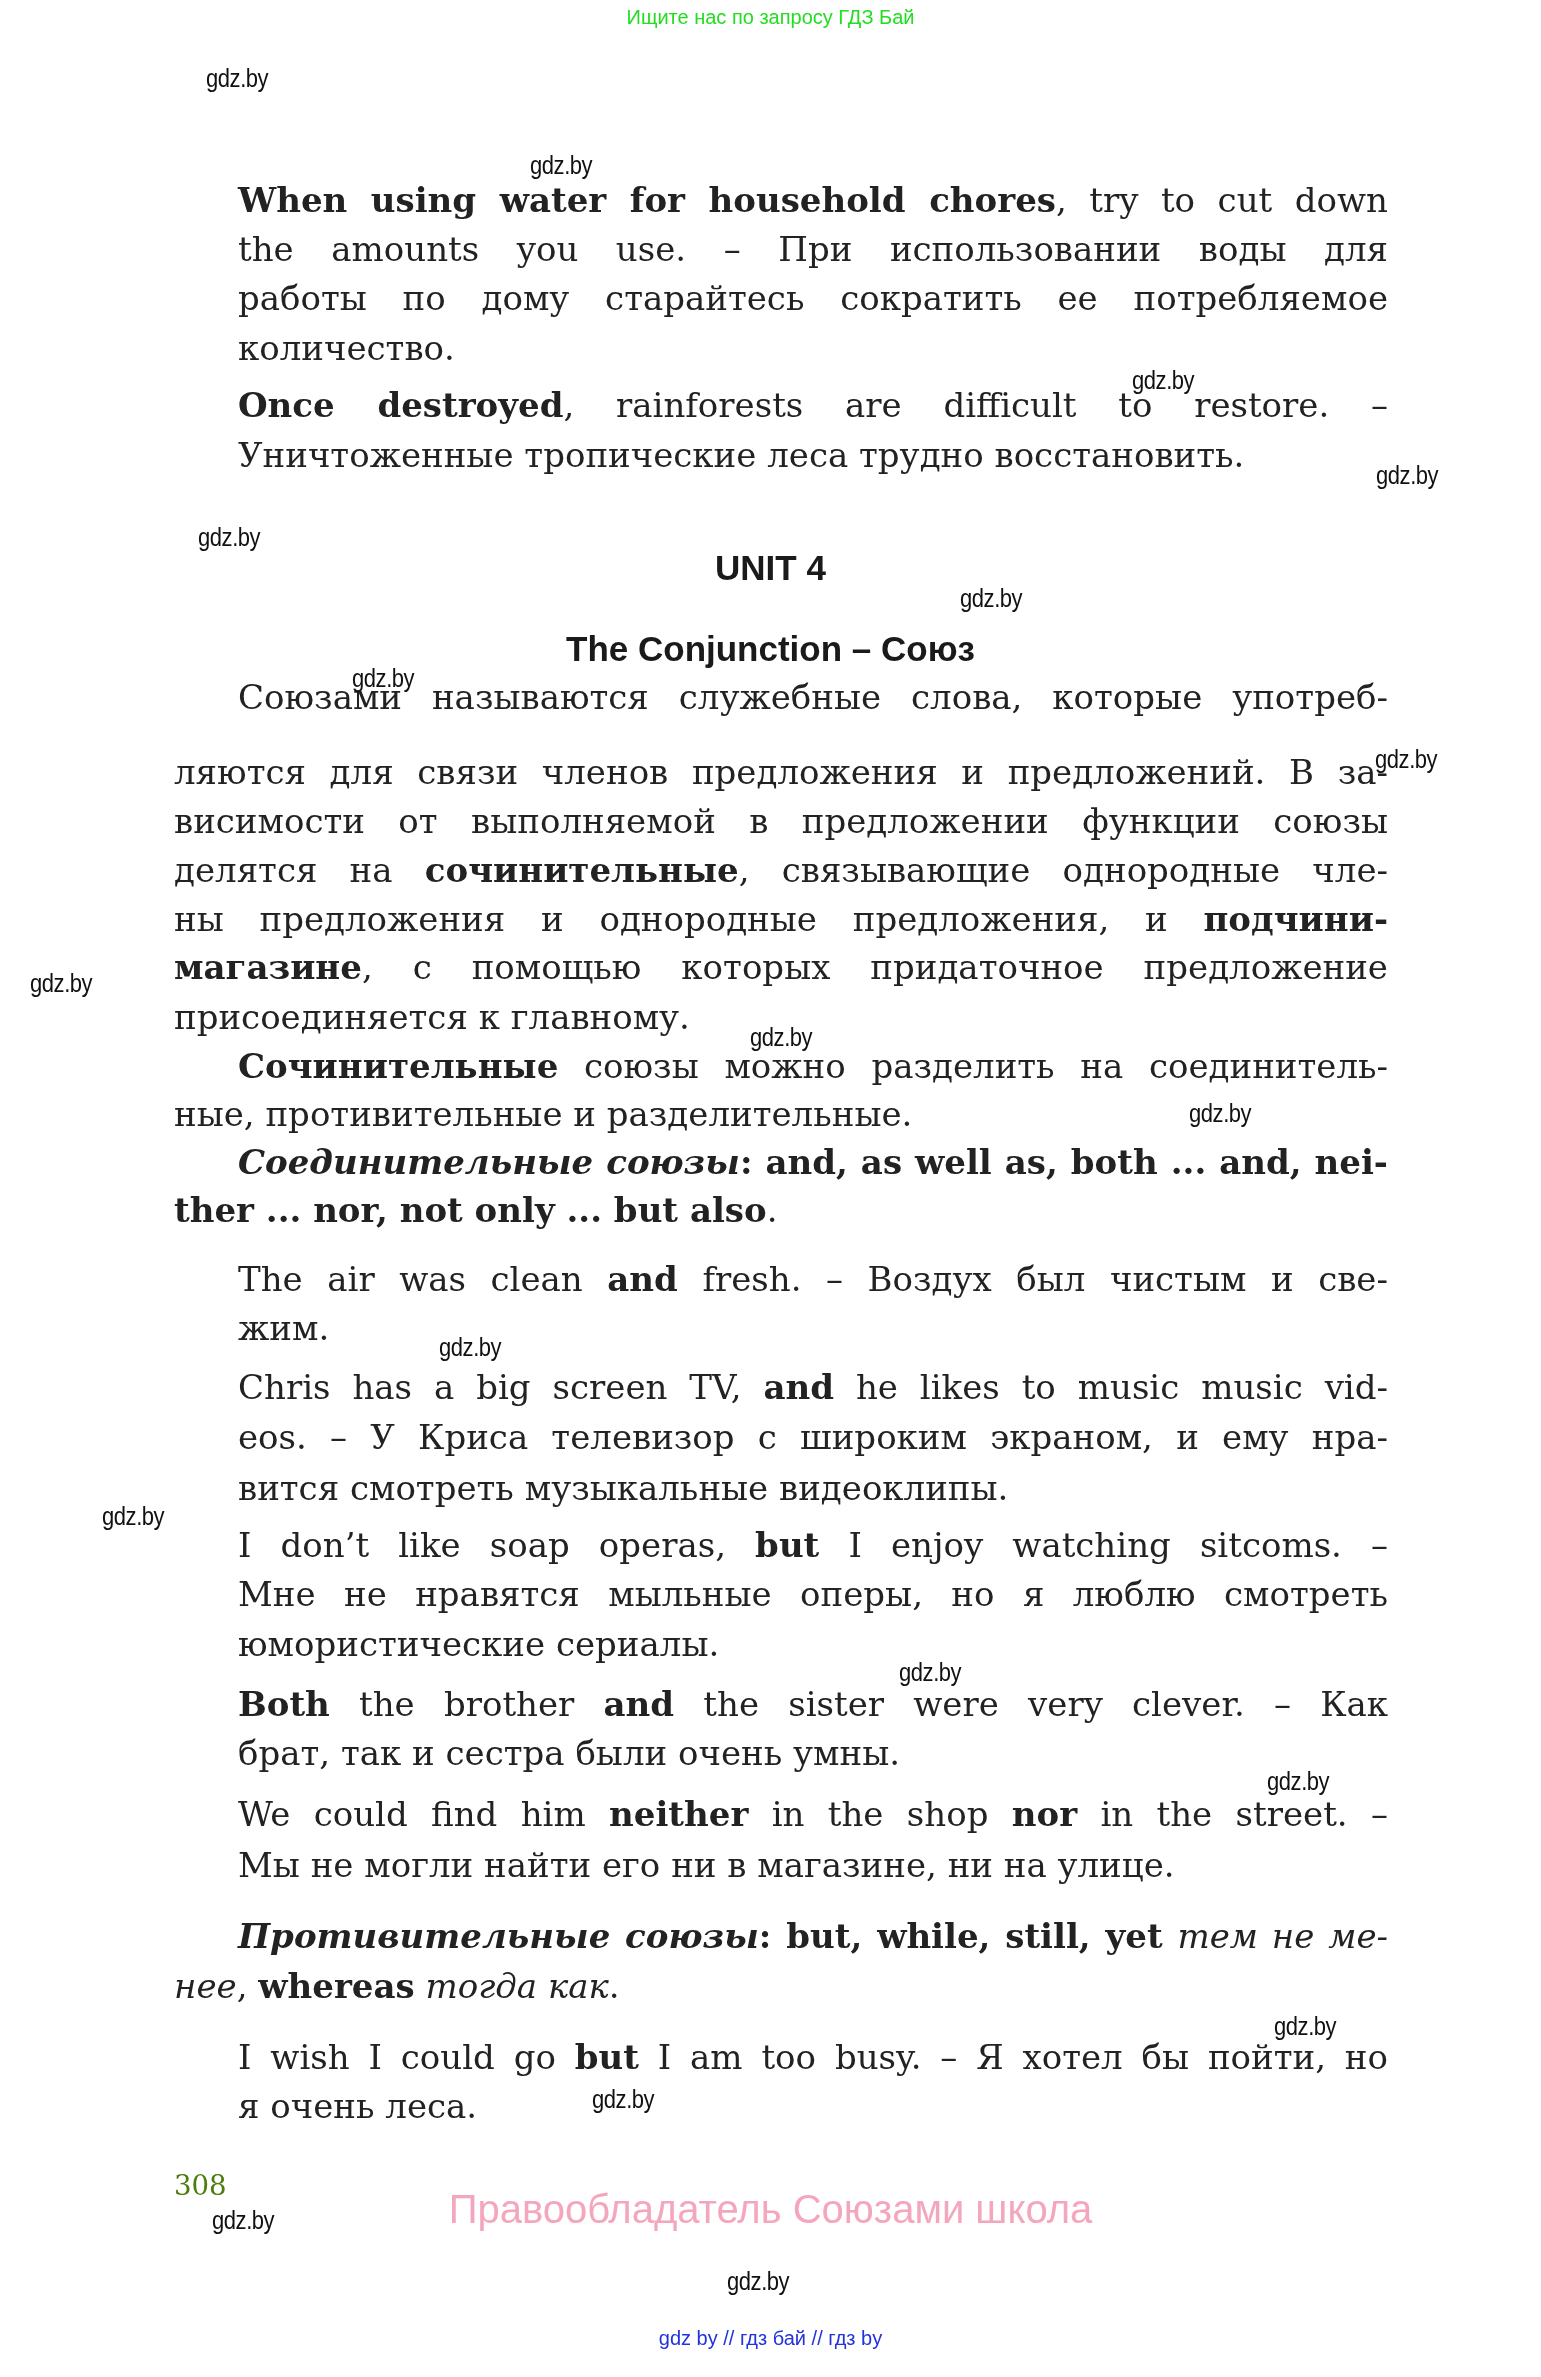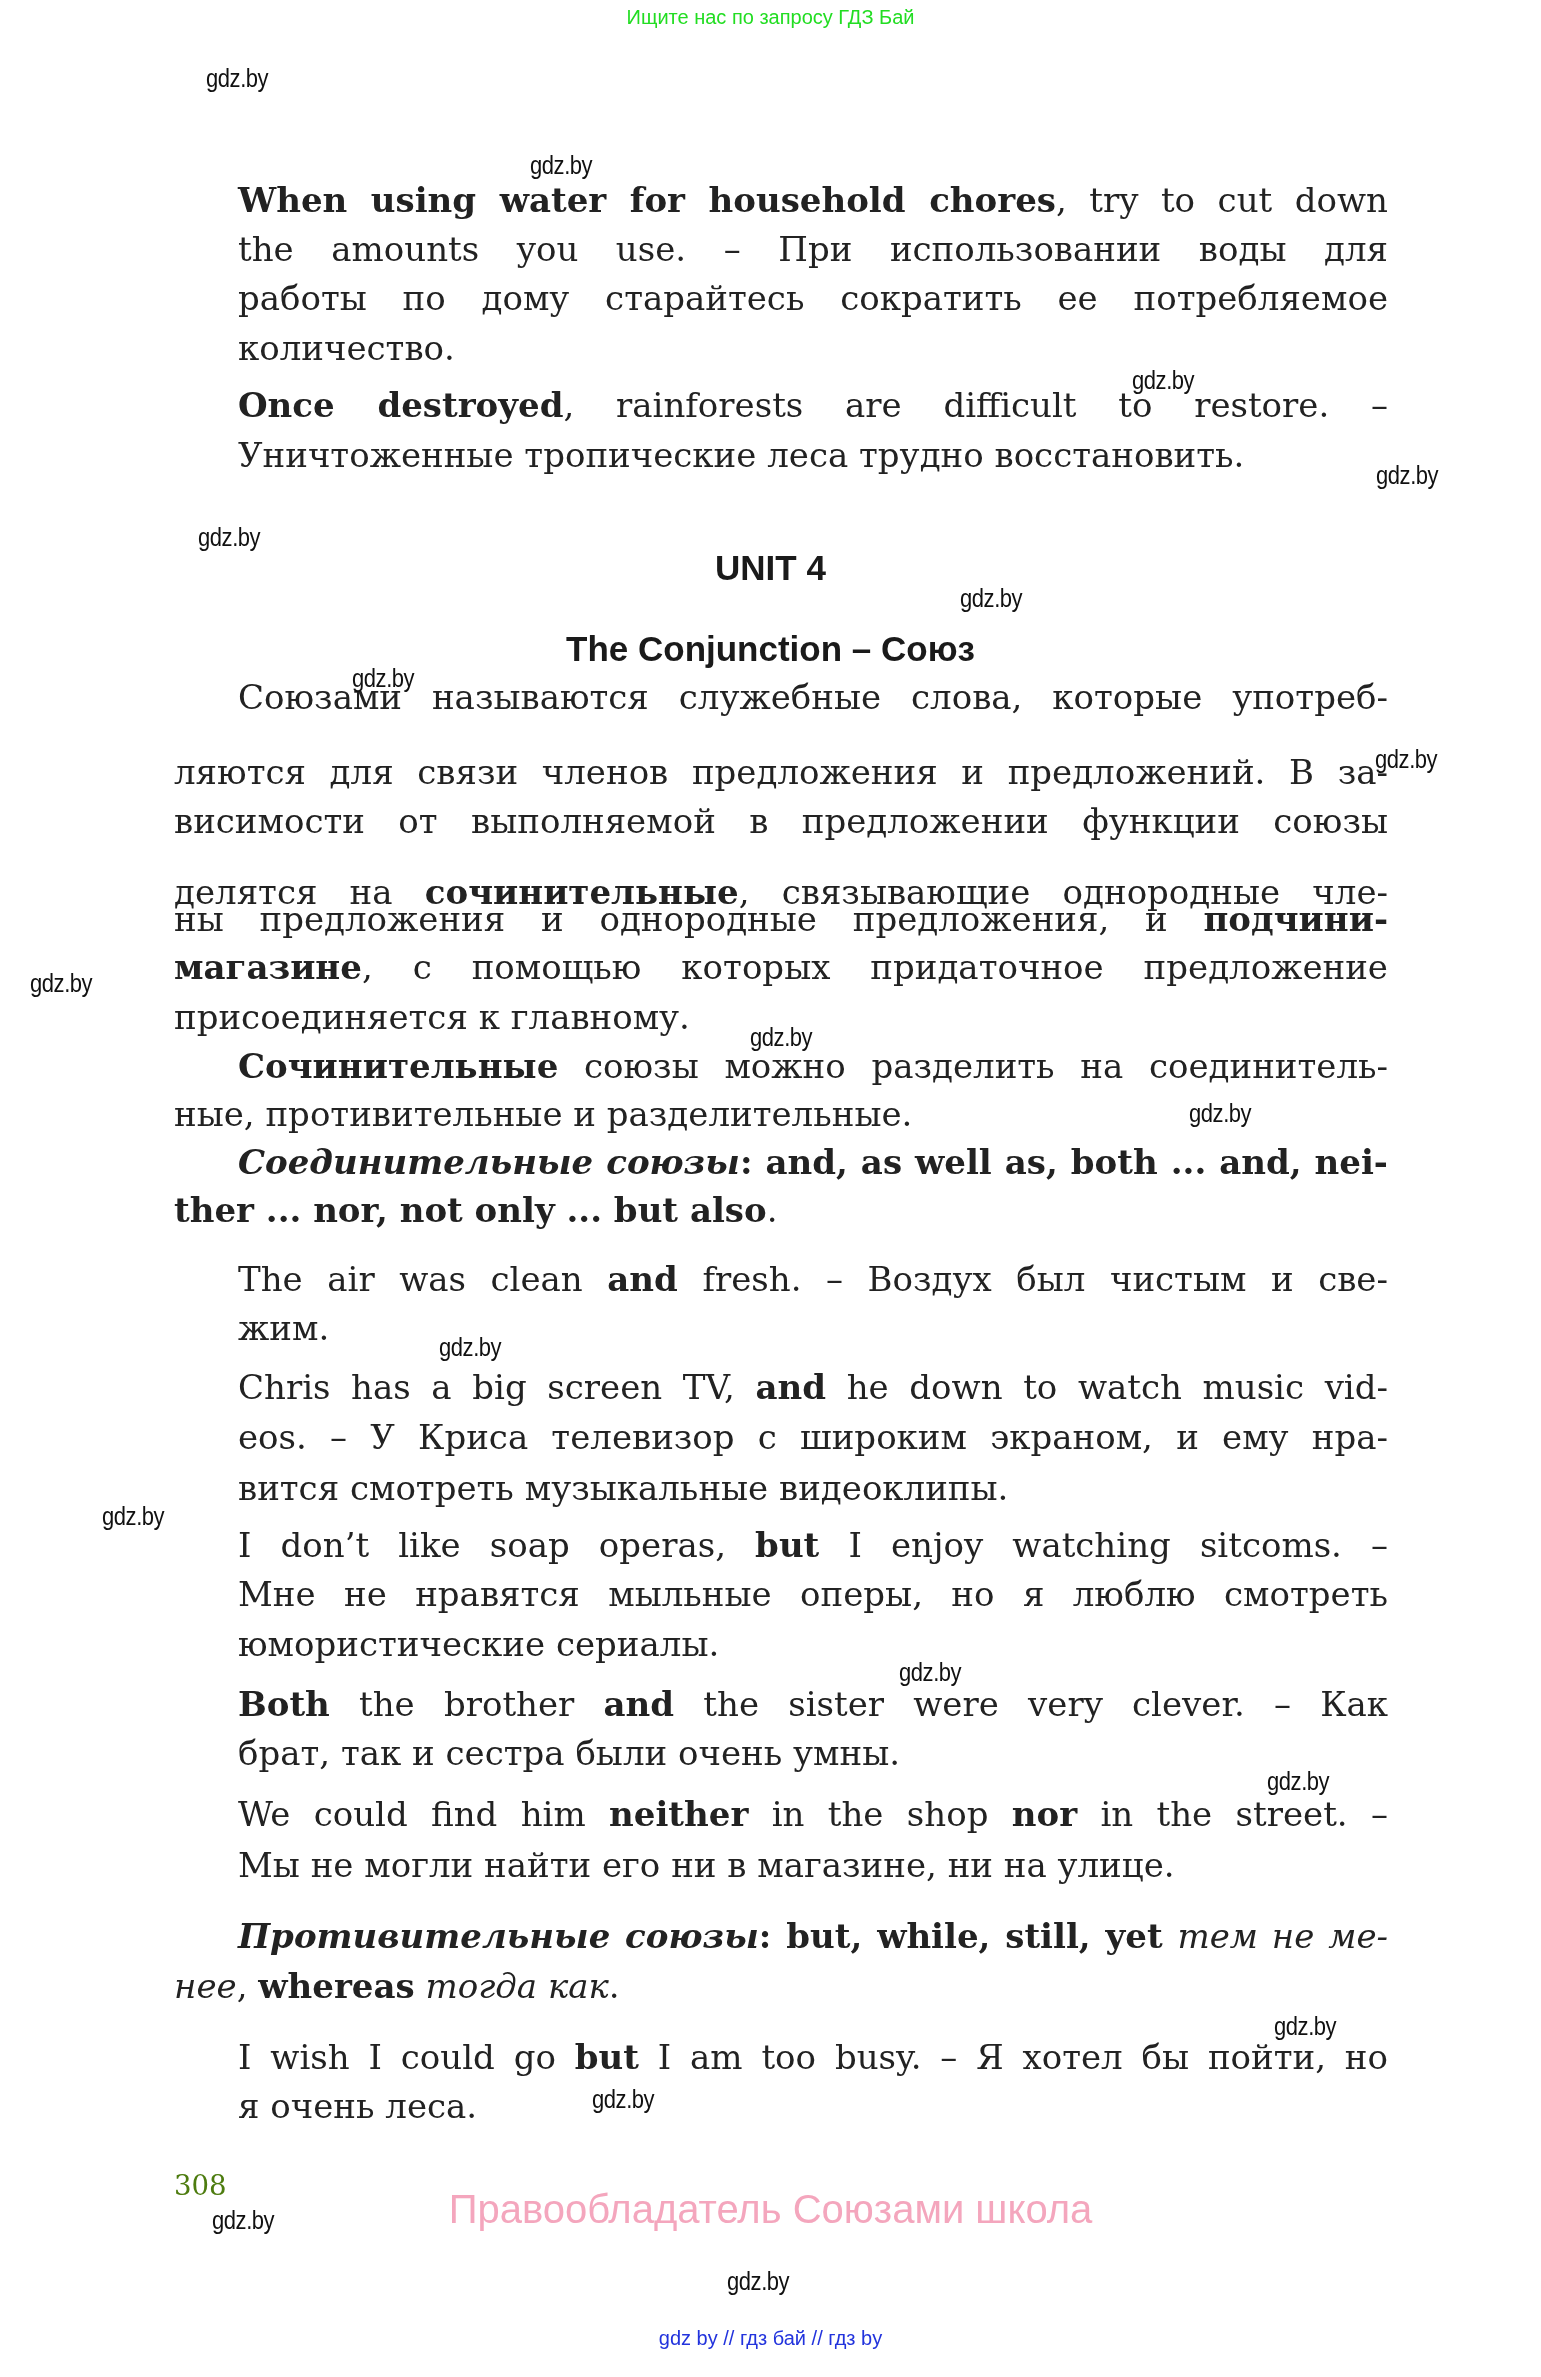--- a/index.html
+++ b/index.html
@@ -23,31 +23,31 @@
 <div id="content">
     <div class="line" style="top: 180px; left: 238px; width: 1150px;"><b>When using water for household chores</b><span>, try to cut down</span></div>
     <div class="line" style="top: 229px; left: 238px; width: 1150px;"><span>the amounts you use. – При использовании воды для</span></div>
     <div class="line" style="top: 278px; left: 238px; width: 1150px;"><span>работы по дому старайтесь сократить ее потребляемое</span></div>
     <div class="line short" style="top: 328px; left: 238px; width: 1150px;"><span>количество.</span></div>
     <div class="line" style="top: 385px; left: 238px; width: 1150px;"><b>Once destroyed</b><span>, rainforests are difficult to restore. –</span></div>
     <div class="line short" style="top: 435px; left: 238px; width: 1150px;"><span>Уничтоженные тропические леса трудно восстановить.</span></div>
     <div class="line" style="top: 677px; left: 238px; width: 1150px;"><span>Союзами называются служебные слова, которые употреб-</span></div>
     <div class="line" style="top: 752px; left: 174px; width: 1214px;"><span>ляются для связи членов предложения и предложений. В за-</span></div>
     <div class="line" style="top: 801px; left: 174px; width: 1214px;"><span>висимости от выполняемой в предложении функции союзы</span></div>
-    <div class="line" style="top: 850px; left: 174px; width: 1214px; margin-top: 22px;"><span>делятся на </span><b>сочинительные</b><span>, связывающие однородные чле-</span></div>
+    <div class="line" style="top: 850px; left: 174px; width: 1214px;"><span>делятся на </span><b>сочинительные</b><span>, связывающие однородные чле-</span></div>
     <div class="line" style="top: 899px; left: 174px; width: 1214px;"><span>ны предложения и однородные предложения, и </span><b>подчини-</b></div>
     <div class="line" style="top: 947px; left: 174px; width: 1214px;"><b>магазине</b><span>, с помощью которых придаточное предложение</span></div>
     <div class="line short" style="top: 997px; left: 174px; width: 1214px;"><span>присоединяется к главному.</span></div>
     <div class="line" style="top: 1046px; left: 238px; width: 1150px;"><b>Сочинительные</b><span> союзы можно разделить на соединитель-</span></div>
     <div class="line short" style="top: 1094px; left: 174px; width: 1214px;"><span>ные, противительные и разделительные.</span></div>
     <div class="line" style="top: 1142px; left: 238px; width: 1150px;"><b><i>Соединительные союзы</i></b><b>: and, as well as, both ... and, nei-</b></div>
     <div class="line short" style="top: 1190px; left: 174px; width: 1214px;"><b>ther ... nor, not only ... but also</b><span>.</span></div>
     <div class="line" style="top: 1259px; left: 238px; width: 1150px;"><span>The air was clean </span><b>and</b><span> fresh. – Воздух был чистым и све-</span></div>
     <div class="line short" style="top: 1308px; left: 238px; width: 1150px;"><span>жим.</span></div>
-    <div class="line" style="top: 1367px; left: 238px; width: 1150px;"><span>Chris has a big screen TV, </span><b>and</b><span> he down to watch music vid-</span></div>
+    <div class="line" style="top: 1367px; left: 238px; width: 1150px;"><span>Chris has a big screen TV, </span><b>and</b><span> he likes to music music vid-</span></div>
     <div class="line" style="top: 1417px; left: 238px; width: 1150px;"><span>eos. – У Криса телевизор с широким экраном, и ему нра-</span></div>
     <div class="line short" style="top: 1468px; left: 238px; width: 1150px;"><span>вится смотреть музыкальные видеоклипы.</span></div>
     <div class="line" style="top: 1525px; left: 238px; width: 1150px;"><span>I don’t like soap operas, </span><b>but</b><span> I enjoy watching sitcoms. –</span></div>
     <div class="line" style="top: 1574px; left: 238px; width: 1150px;"><span>Мне не нравятся мыльные оперы, но я люблю смотреть</span></div>
     <div class="line short" style="top: 1624px; left: 238px; width: 1150px;"><span>юмористические сериалы.</span></div>
     <div class="line" style="top: 1684px; left: 238px; width: 1150px;"><b>Both</b><span> the brother </span><b>and</b><span> the sister were very clever. – Как</span></div>
     <div class="line short" style="top: 1733px; left: 238px; width: 1150px;"><span>брат, так и сестра были очень умны.</span></div>
     <div class="line" style="top: 1794px; left: 238px; width: 1150px;"><span>We could find him </span><b>neither</b><span> in the shop </span><b>nor</b><span> in the street. –</span></div>
     <div class="line short" style="top: 1845px; left: 238px; width: 1150px;"><span>Мы не могли найти его ни в магазине, ни на улице.</span></div>
     <div class="line" style="top: 1916px; left: 238px; width: 1150px;"><b><i>Противительные союзы</i></b><b>: but, while, still, yet </b><i>тем не ме-</i></div>

